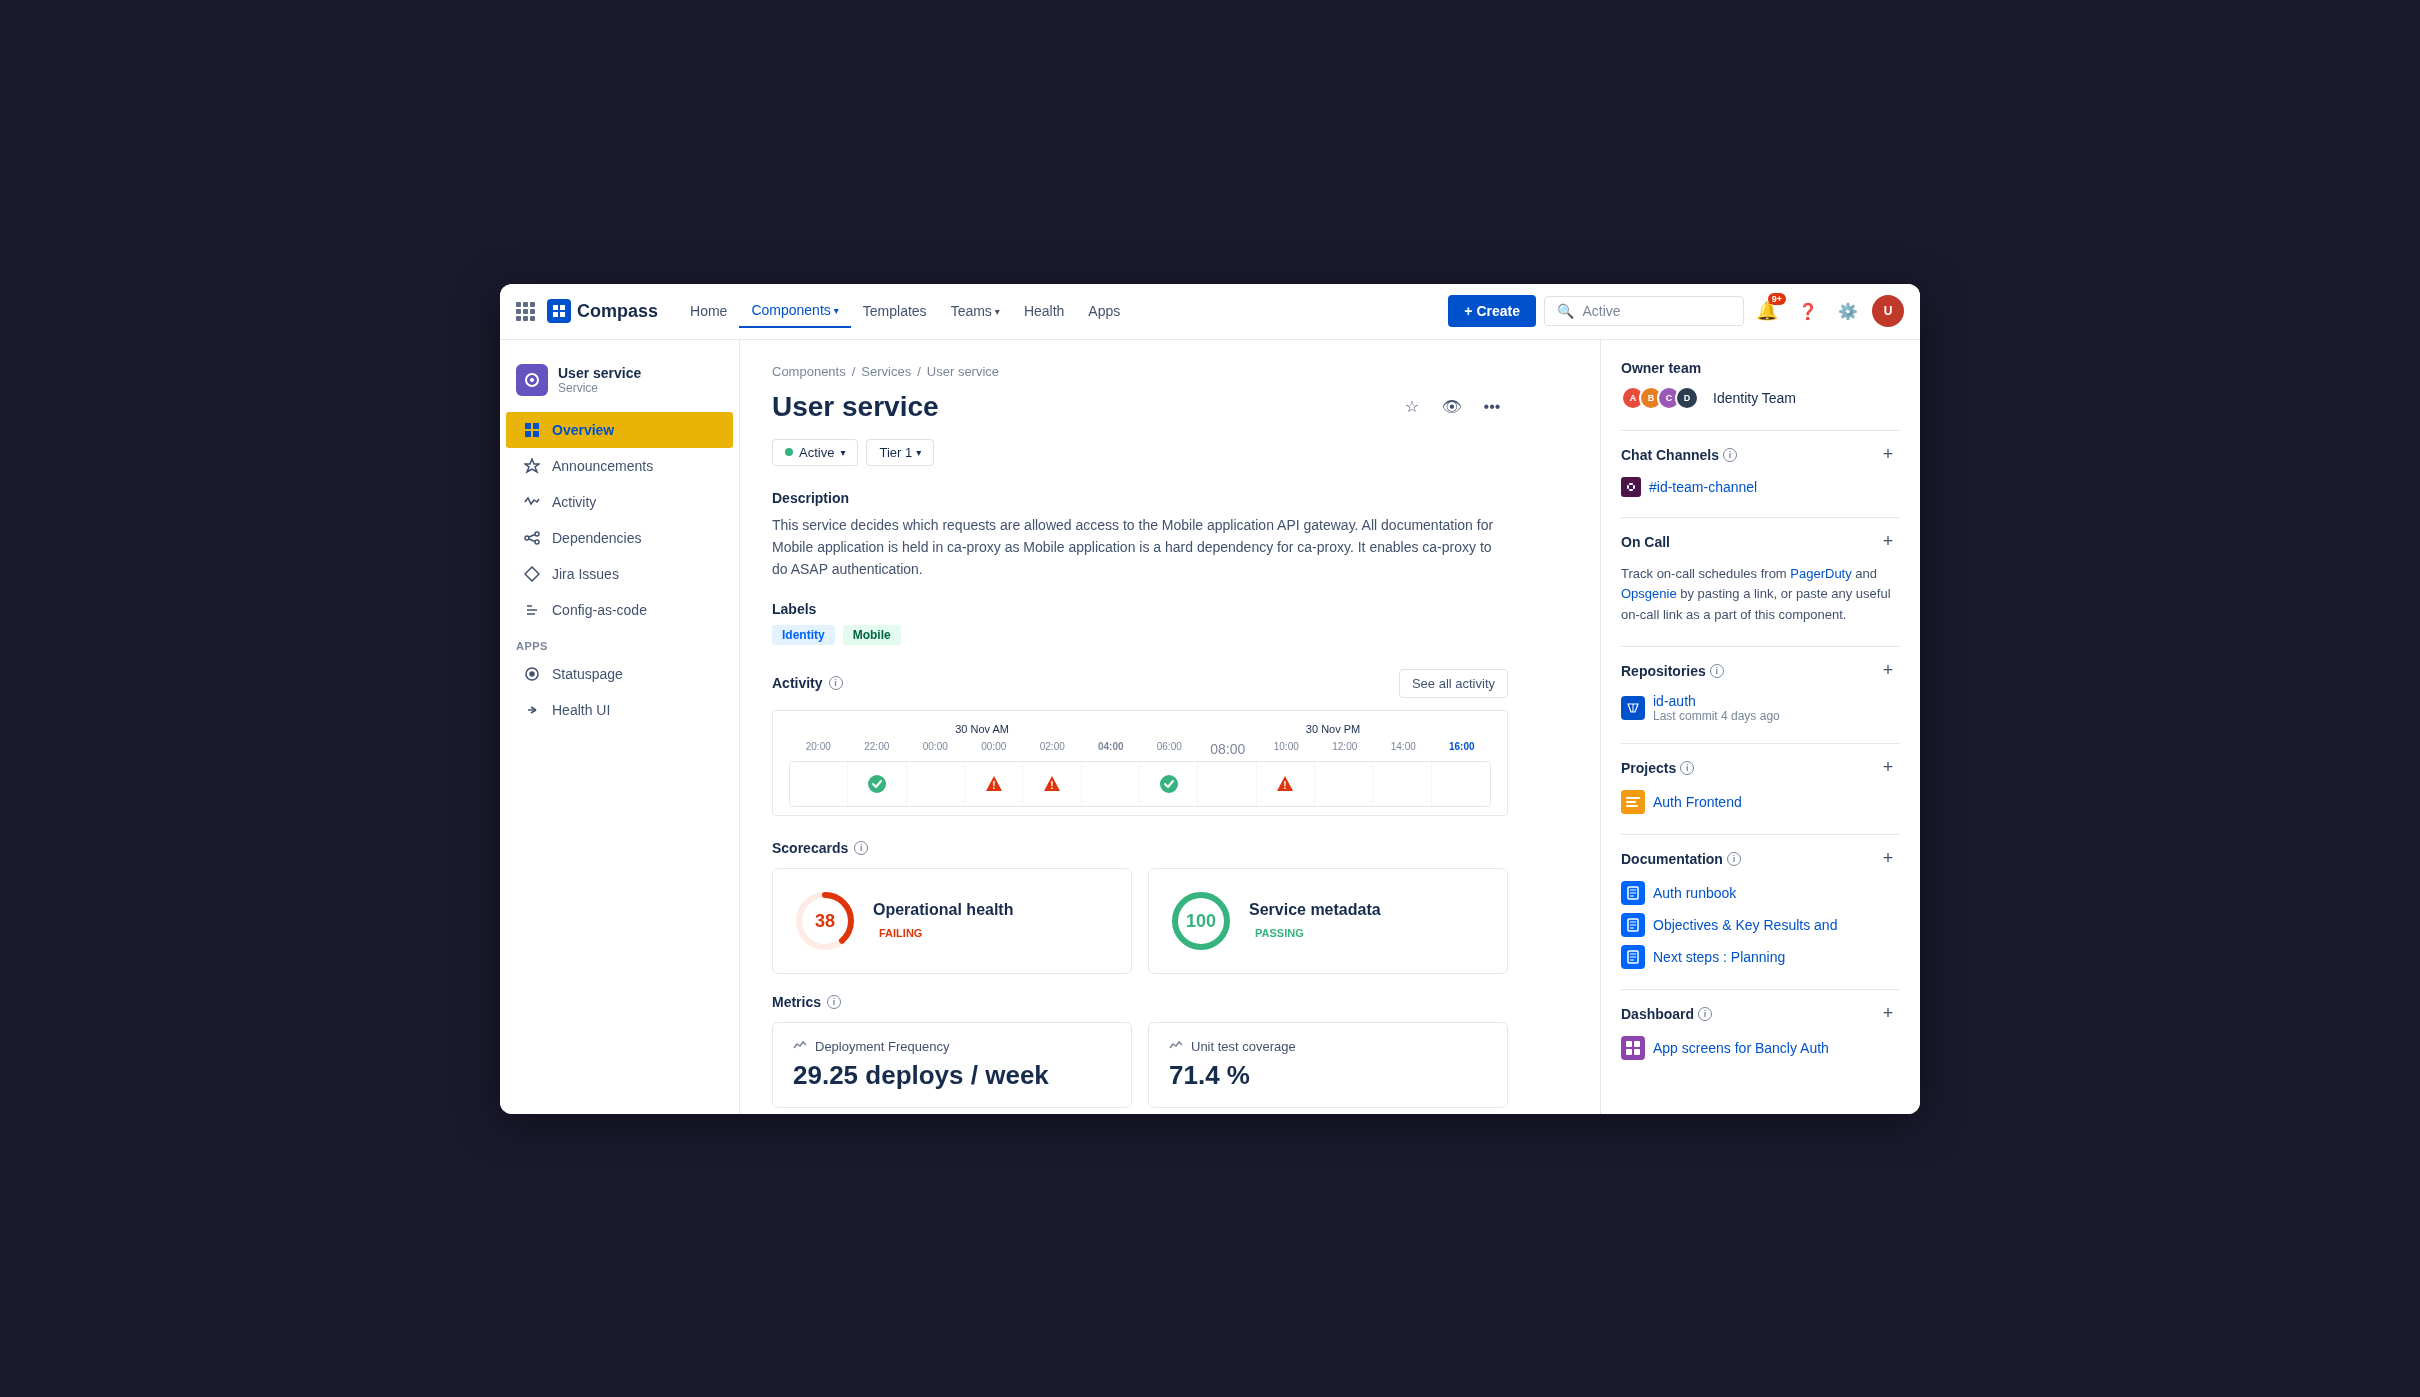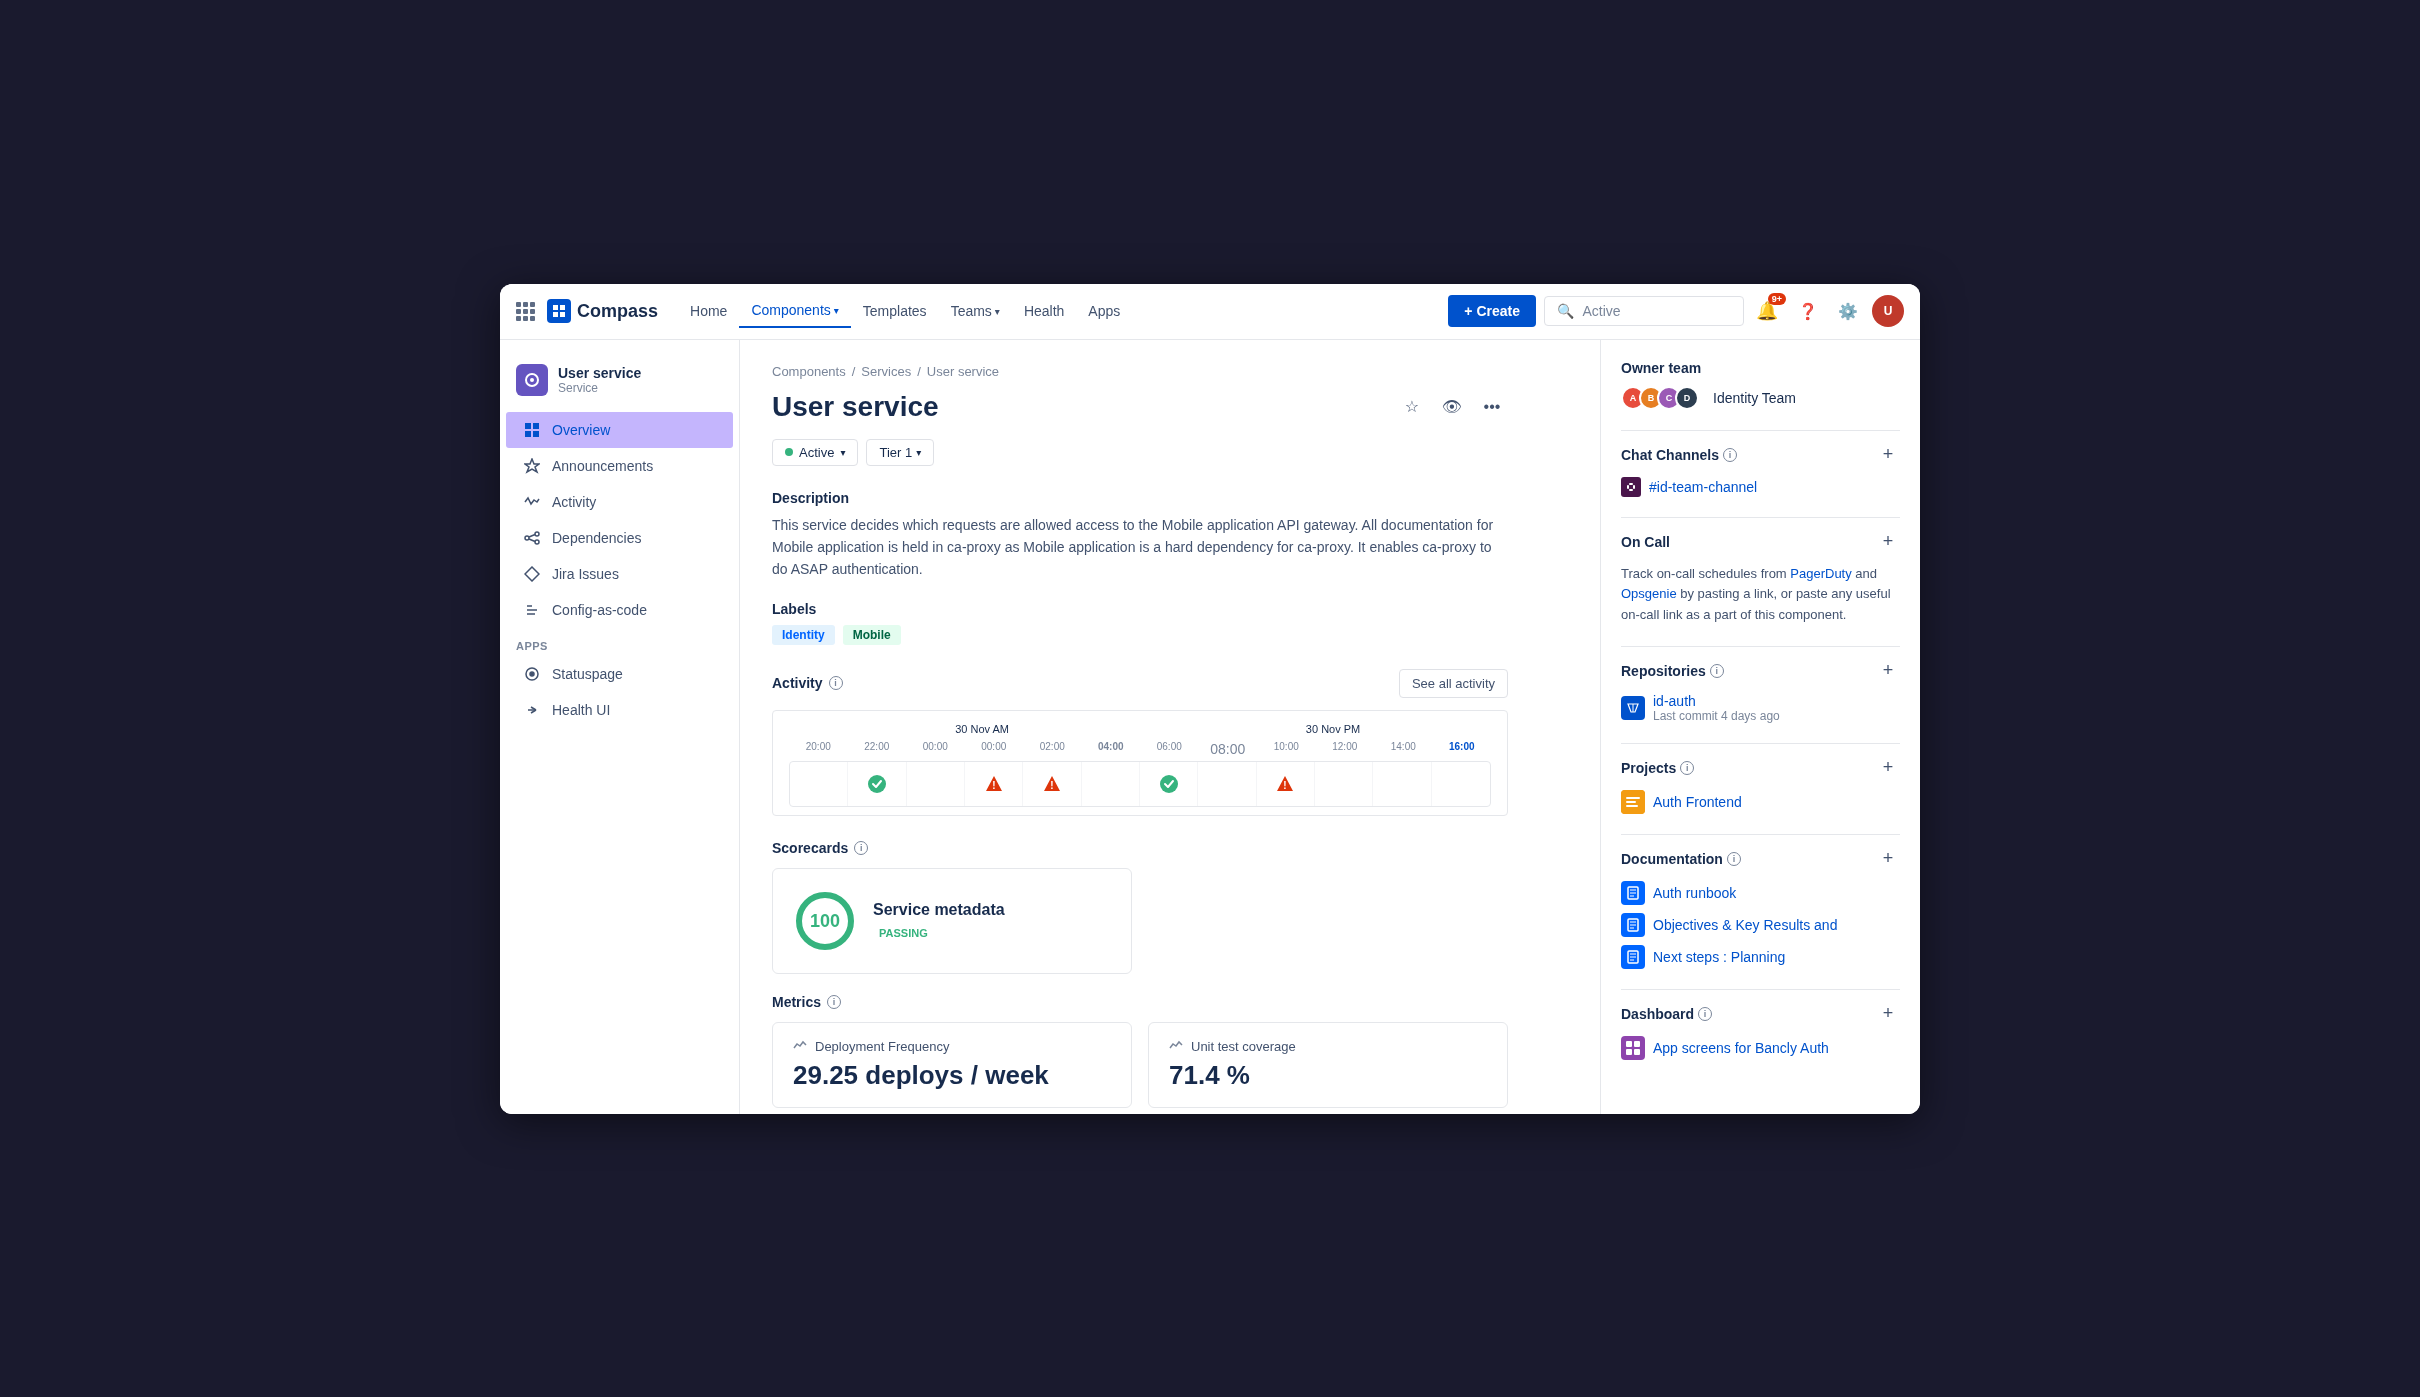--- a/index.html
+++ b/index.html
@@ -31,21 +31,21 @@
     .main { display: flex; flex: 1; overflow: hidden; }
 
     
     .sidebar { width: 240px; background: #fff; border-right: 1px solid #e5e7eb; padding: 16px 0; flex-shrink: 0; overflow-y: auto; }
     .sidebar-header { padding: 8px 16px 16px; display: flex; align-items: center; gap: 10px; }
     .sidebar-icon { width: 32px; height: 32px; background: #6554c0; border-radius: 6px; display: flex; align-items: center; justify-content: center; }
     .sidebar-icon svg { fill: white; }
     .sidebar-title { font-size: 14px; font-weight: 600; color: #172b4d; }
     .sidebar-subtitle { font-size: 12px; color: #7a869a; }
     .sidebar-nav-item { display: flex; align-items: center; gap: 10px; padding: 8px 16px; cursor: pointer; font-size: 14px; color: #42526e; border-radius: 3px; margin: 0 6px; }
-    .sidebar-nav-item.active { background: #c4b5fd; color: #0052cc; font-weight: 400; }
+    .sidebar-nav-item.active { background: #eab308; color: #0052cc; font-weight: 700; }
     .sidebar-nav-item .nav-icon { width: 20px; height: 20px; display: flex; align-items: center; justify-content: center; }
     .sidebar-section-label { font-size: 11px; font-weight: 700; color: #7a869a; padding: 12px 16px 4px; text-transform: uppercase; letter-spacing: 0.5px; }
 
     
     .content { flex: 1; overflow-y: auto; padding: 0; background: #fff; }
     .content-inner { padding: 24px 32px; max-width: 800px; }
     .breadcrumb { display: flex; align-items: center; gap: 6px; font-size: 13px; color: #7a869a; margin-bottom: 12px; }
     .breadcrumb a { color: #7a869a; text-decoration: none; }
     .breadcrumb span { color: #7a869a; }
     .page-title-row { display: flex; align-items: center; justify-content: space-between; margin-bottom: 16px; }
@@ -403,20 +403,33 @@
         </div>
 
         <div class="section-header">
           <div class="section-title-row">
             <span>Scorecards</span>
             <div class="info-icon">i</div>
           </div>
         </div>
         <div class="scorecards-grid">
 
+          <div class="scorecard-card">
+            <div class="score-circle">
+              <svg width="64" height="64" viewBox="0 0 64 64">
+                <circle cx="32" cy="32" r="26" fill="none" stroke="#ffebe6" stroke-width="6"></circle>
+                <circle cx="32" cy="32" r="26" fill="none" stroke="#de350b" stroke-width="6" stroke-dasharray="163.36" stroke-dashoffset="100.65" stroke-linecap="round"></circle>
+              </svg>
+              <span class="score-number failing">38</span>
+            </div>
+            <div class="scorecard-info">
+              <div class="scorecard-name">Operational health</div>
+              <span class="scorecard-status failing">FAILING</span>
+            </div>
+          </div>
 
           <div class="scorecard-card">
             <div class="score-circle">
               <svg width="64" height="64" viewBox="0 0 64 64">
                 <circle cx="32" cy="32" r="26" fill="none" stroke="#e3fcef" stroke-width="6"></circle>
                 <circle cx="32" cy="32" r="26" fill="none" stroke="#36b37e" stroke-width="6" stroke-dasharray="163.36" stroke-dashoffset="0" stroke-linecap="round"></circle>
               </svg>
               <span class="score-number passing">100</span>
             </div>
             <div class="scorecard-info">

